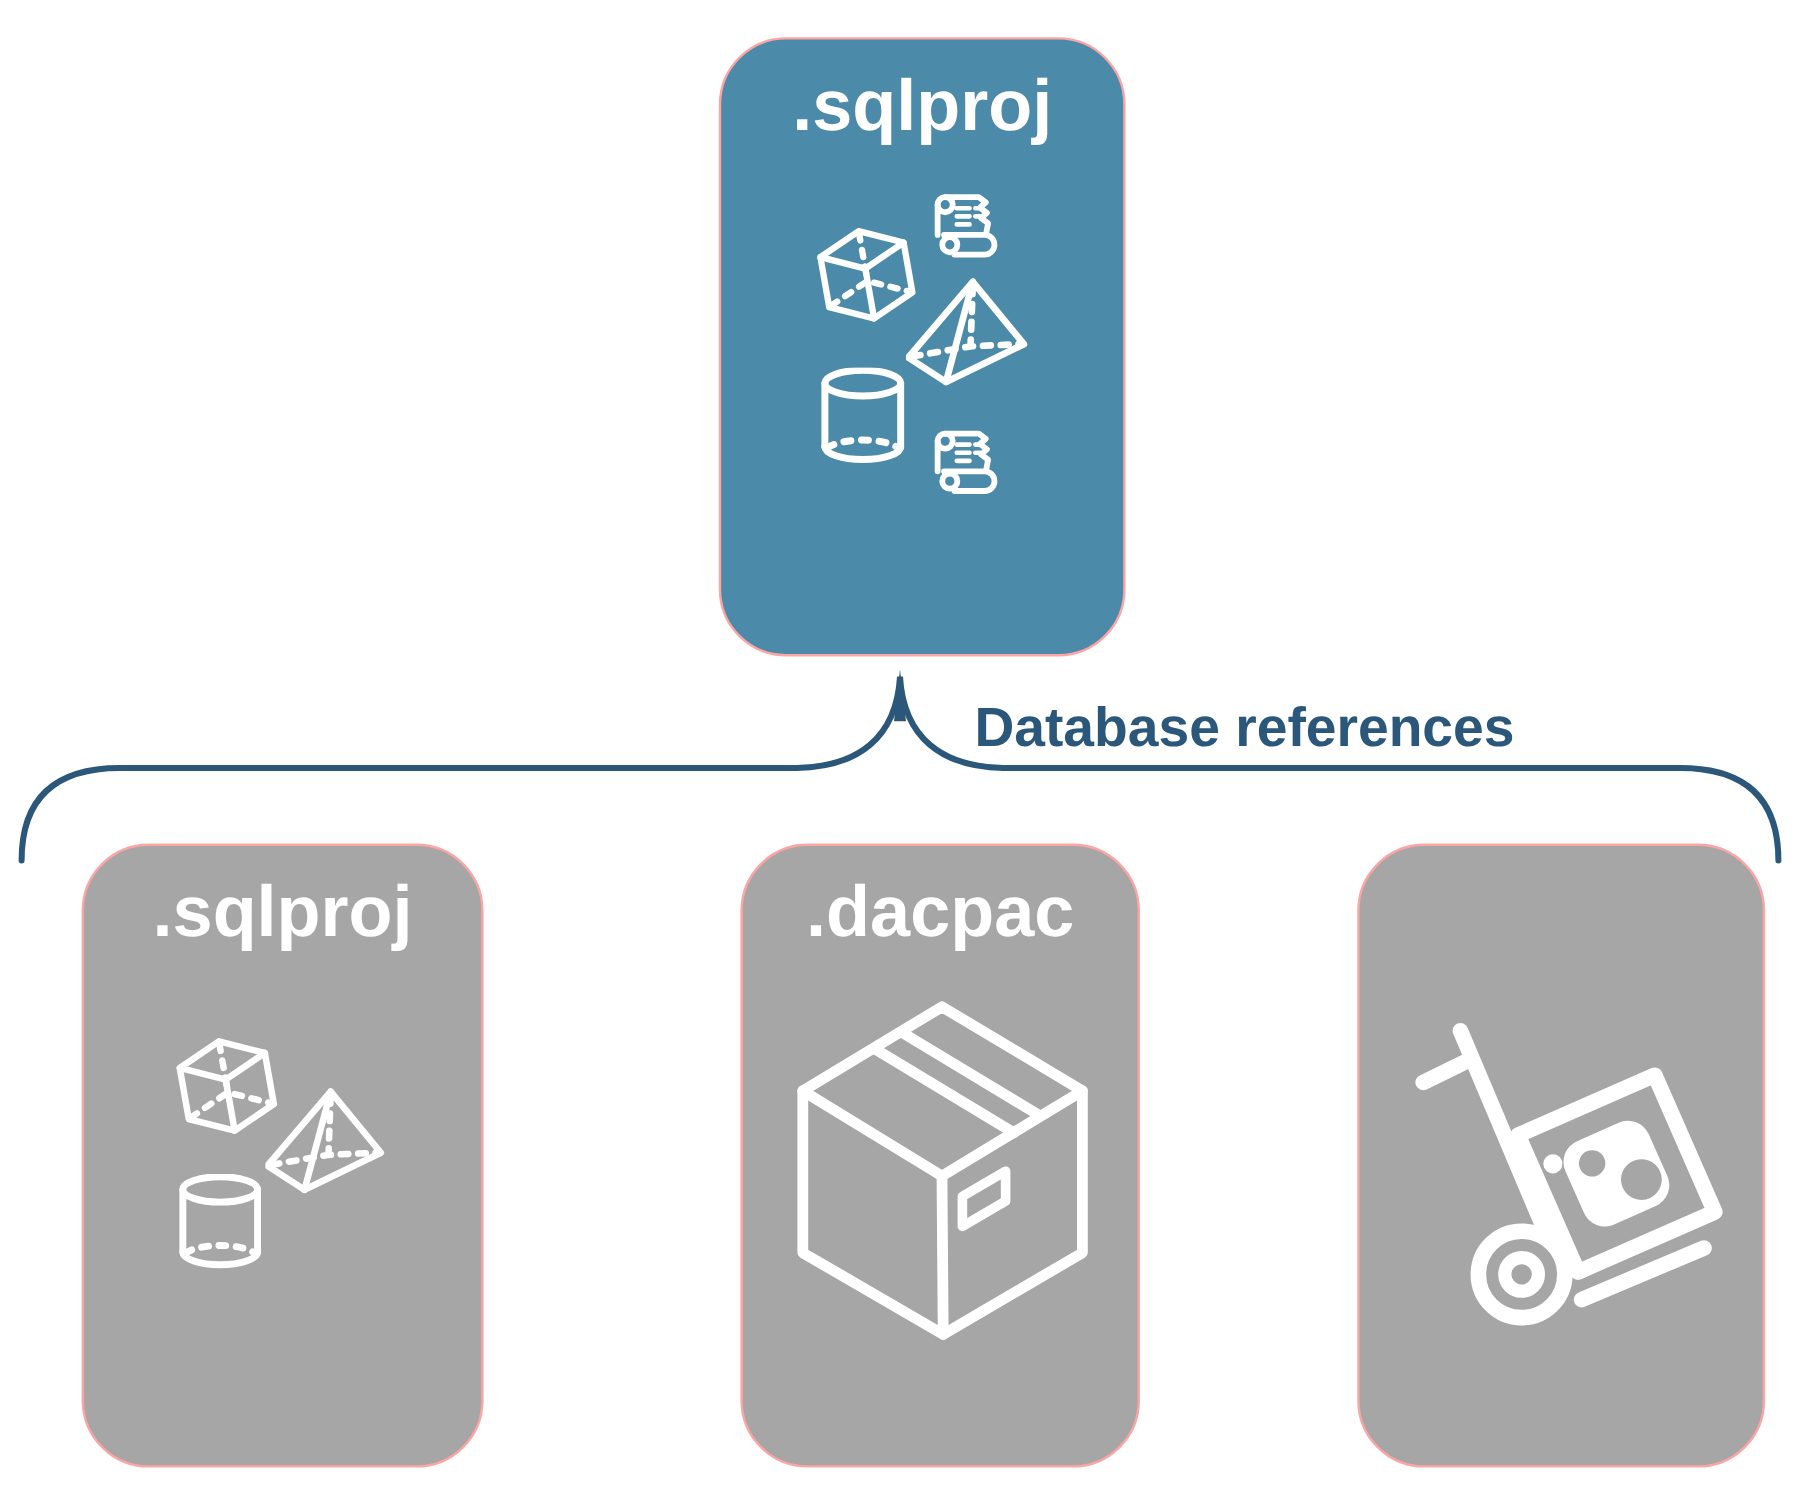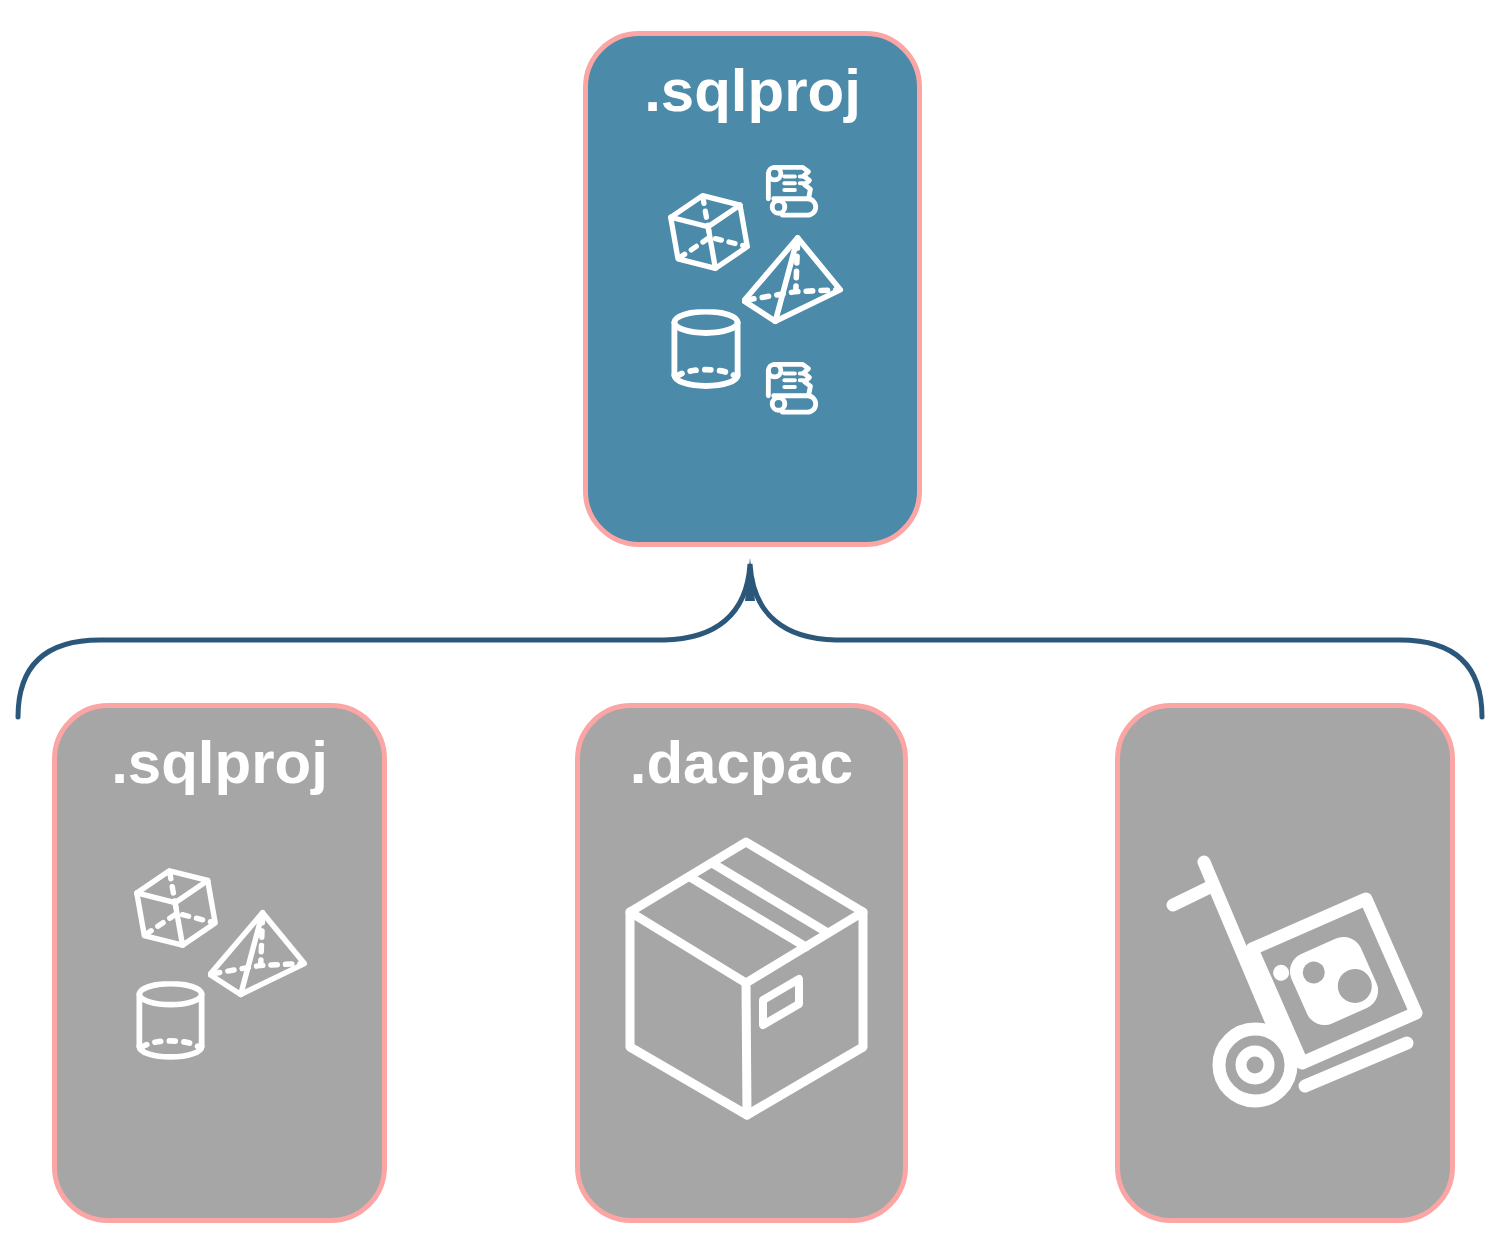--- a/index.html
+++ b/index.html
@@ -2,26 +2,26 @@
 <html><head>
 <meta charset="utf-8">
 <style>
   html,body{margin:0;padding:0;background:#ffffff;}
   .canvas{
     position:relative;width:1500px;height:1250px;background:#ffffff;
     font-family:"Liberation Sans",sans-serif;overflow:hidden;
   }
   .node{
     position:absolute;box-sizing:border-box;
-    border:5px solid #fca5a5;border-radius:56px;
+    border:2px solid #fca5a5;border-radius:56px;margin-left:16px;
   }
   .node-root{left:583px;top:31px;width:339px;height:516px;background:#4b8aa8;}
   .node-child{top:703px;height:520px;background:#a6a6a6;}
   .node-child-1{left:52px;width:335px;}
-  .node-child-2{left:575px;width:333px;}
+  .node-child-2{left:601px;width:333px;}
   .node-child-3{left:1115px;width:340px;}
   .node-label{
     margin-top:22px;text-align:center;color:#ffffff;
     font-size:60px;font-weight:bold;line-height:1.1;letter-spacing:0px;
   }
   .icon{position:absolute;}
   .connector-svg{position:absolute;left:0;top:0;width:1500px;height:1250px;pointer-events:none;}
   .connector-label{
     position:absolute;left:812px;top:579px;
     font-size:46px;font-weight:bold;color:#2b587a;white-space:nowrap;
@@ -86,20 +86,21 @@
       </svg>
     <svg class="icon" style="left:176px;top:323px;width:58px;height:58px" viewBox="0 0 60 60">
         <use href="#sym-scroll"></use>
       </svg>
   </div>
 
   <svg class="connector-svg" viewBox="0 0 1500 1250">
     <path d="M18 717 Q18 640 100 640 L664 640 C715 639 747 615 750 564 C753 615 785 639 836 640 L1400 640 Q1482 640 1482 717" fill="none" stroke="#2b587a" stroke-width="5" stroke-linecap="round"></path>
     <polygon points="750,558 745,601 755,601" fill="#2b587a"></polygon>
   </svg>
+  <div class="connector-label">Database references</div>
 
   <div class="node node-child node-child-1">
     <div class="node-label">.sqlproj</div>
     <svg class="icon" style="left:74px;top:155px;width:90px;height:90px" viewBox="0 0 100 100">
         <use href="#sym-cube"></use>
       </svg>
     <svg class="icon" style="left:151px;top:201px;width:100px;height:91px" viewBox="0 0 110 100">
         <use href="#sym-pyramid"></use>
       </svg>
     <svg class="icon" style="left:79px;top:273px;width:69px;height:81px" viewBox="0 0 72 84">

